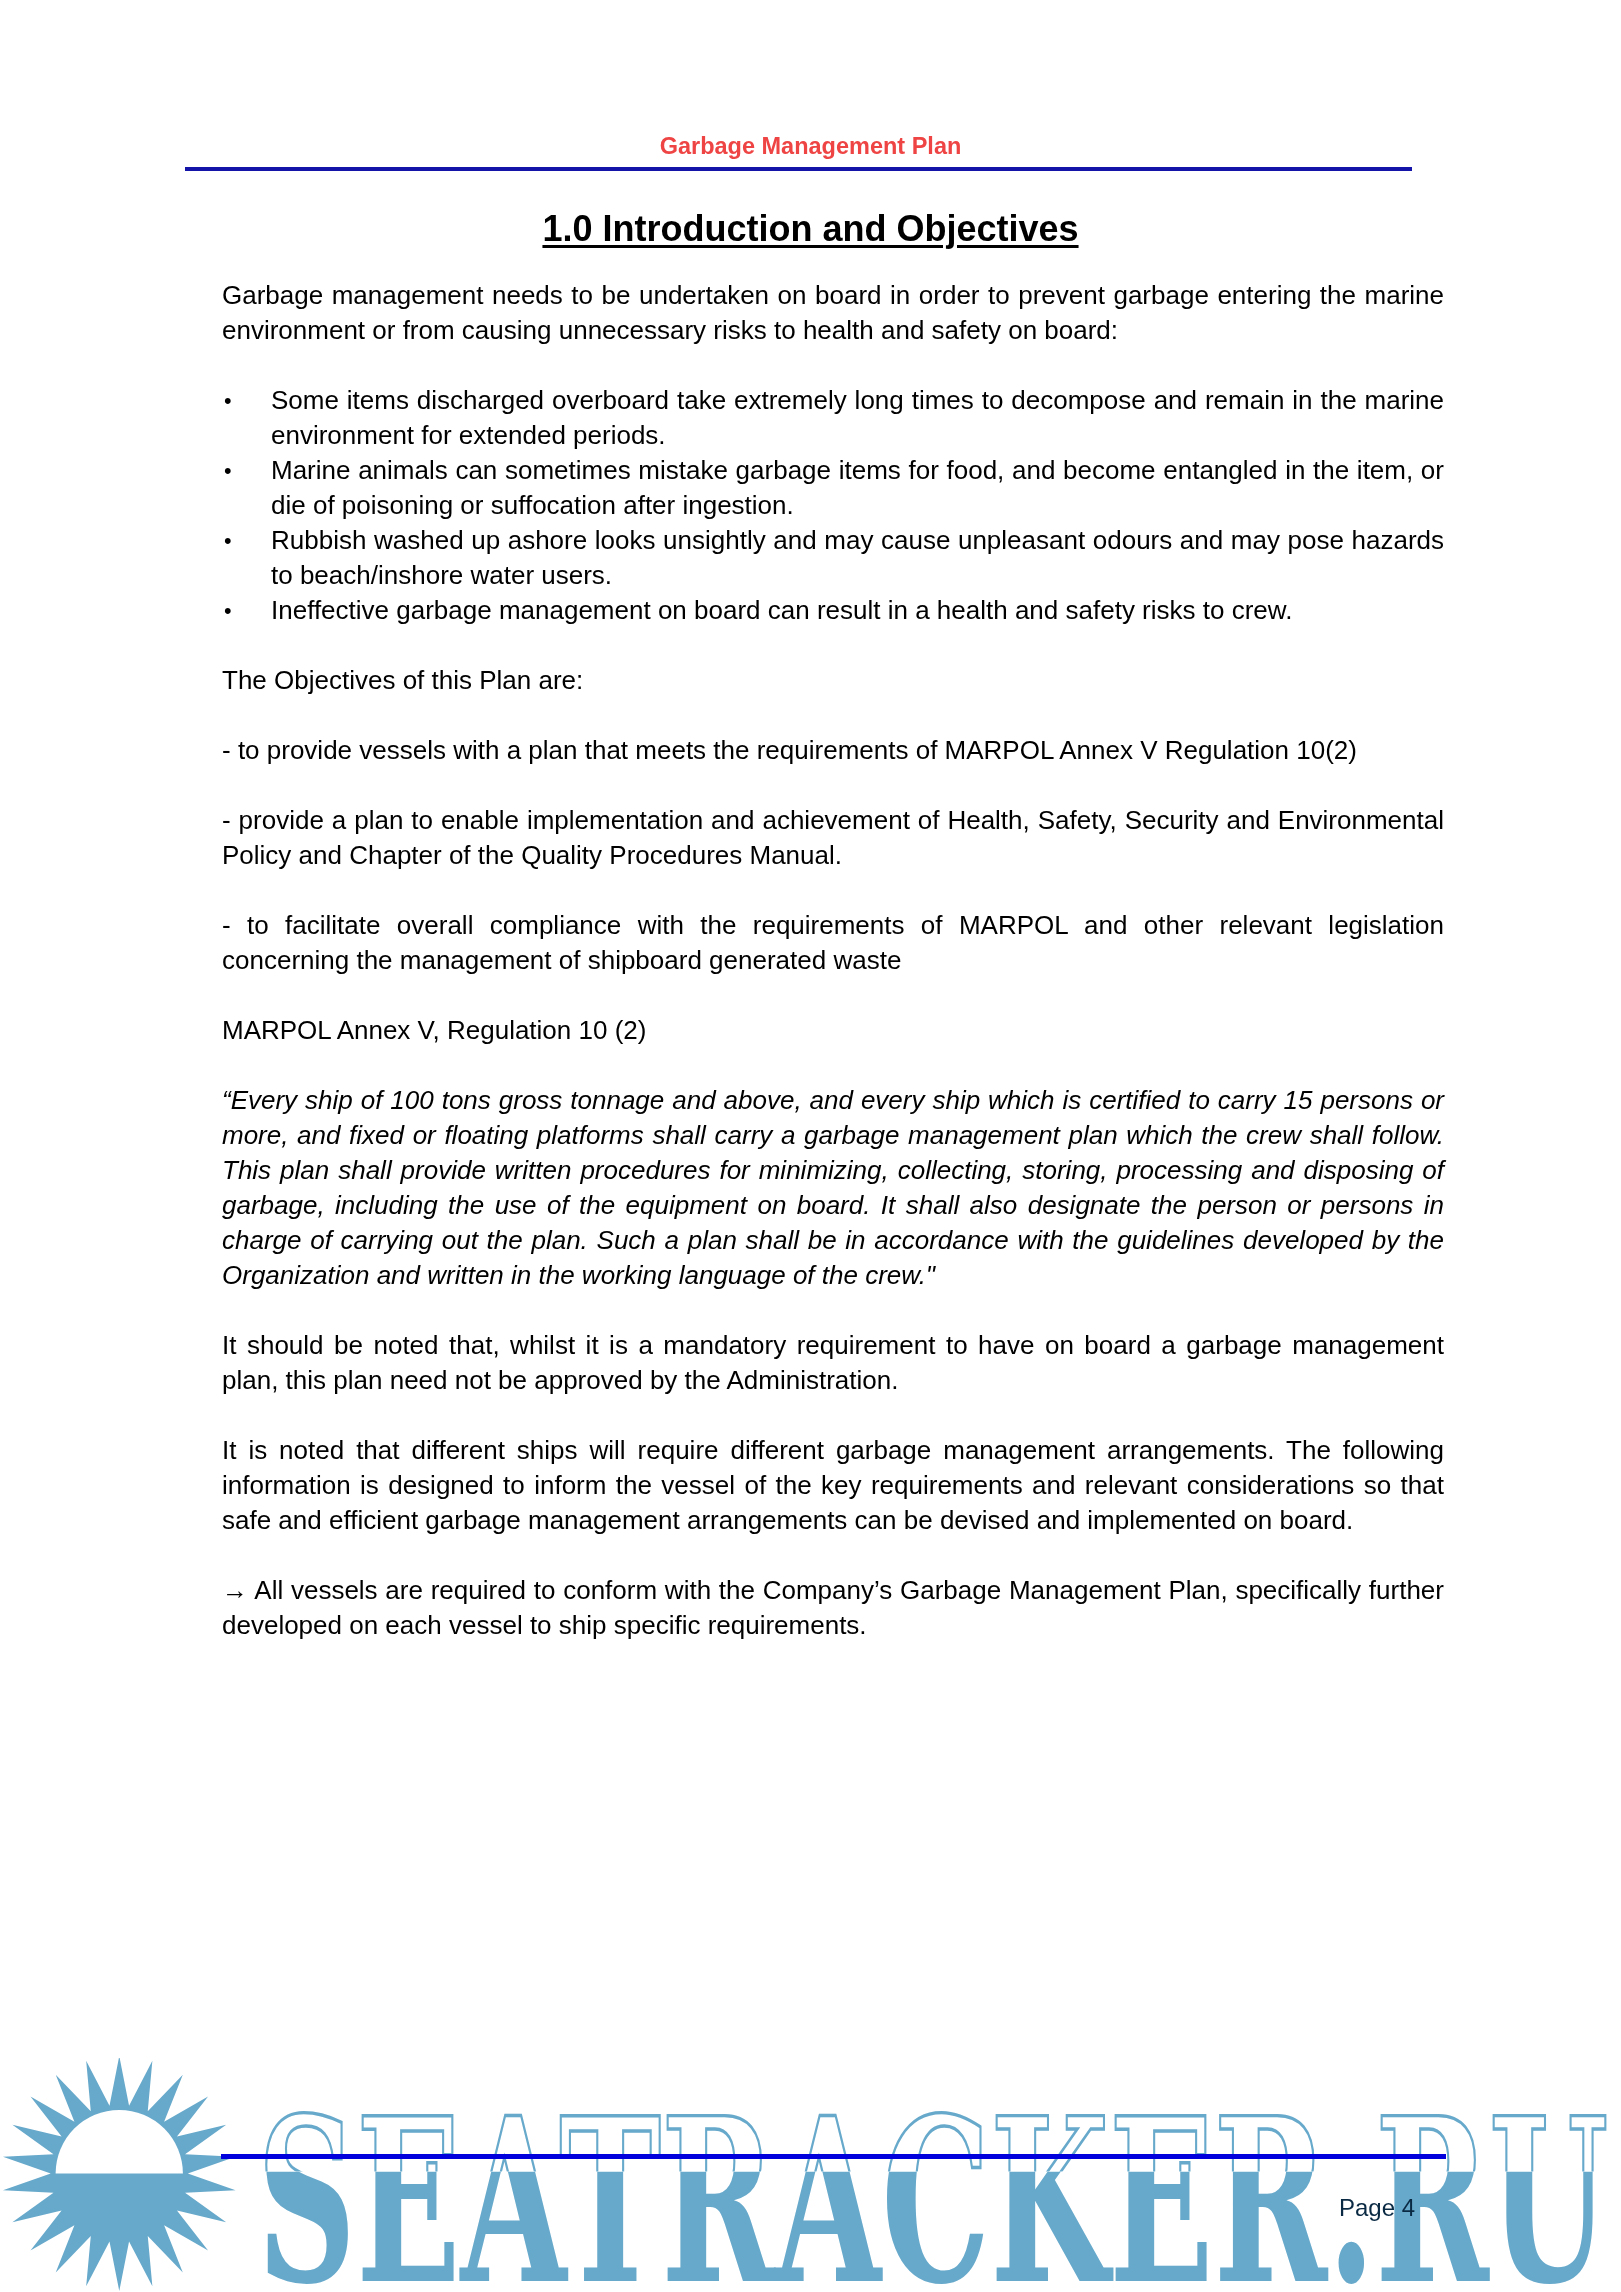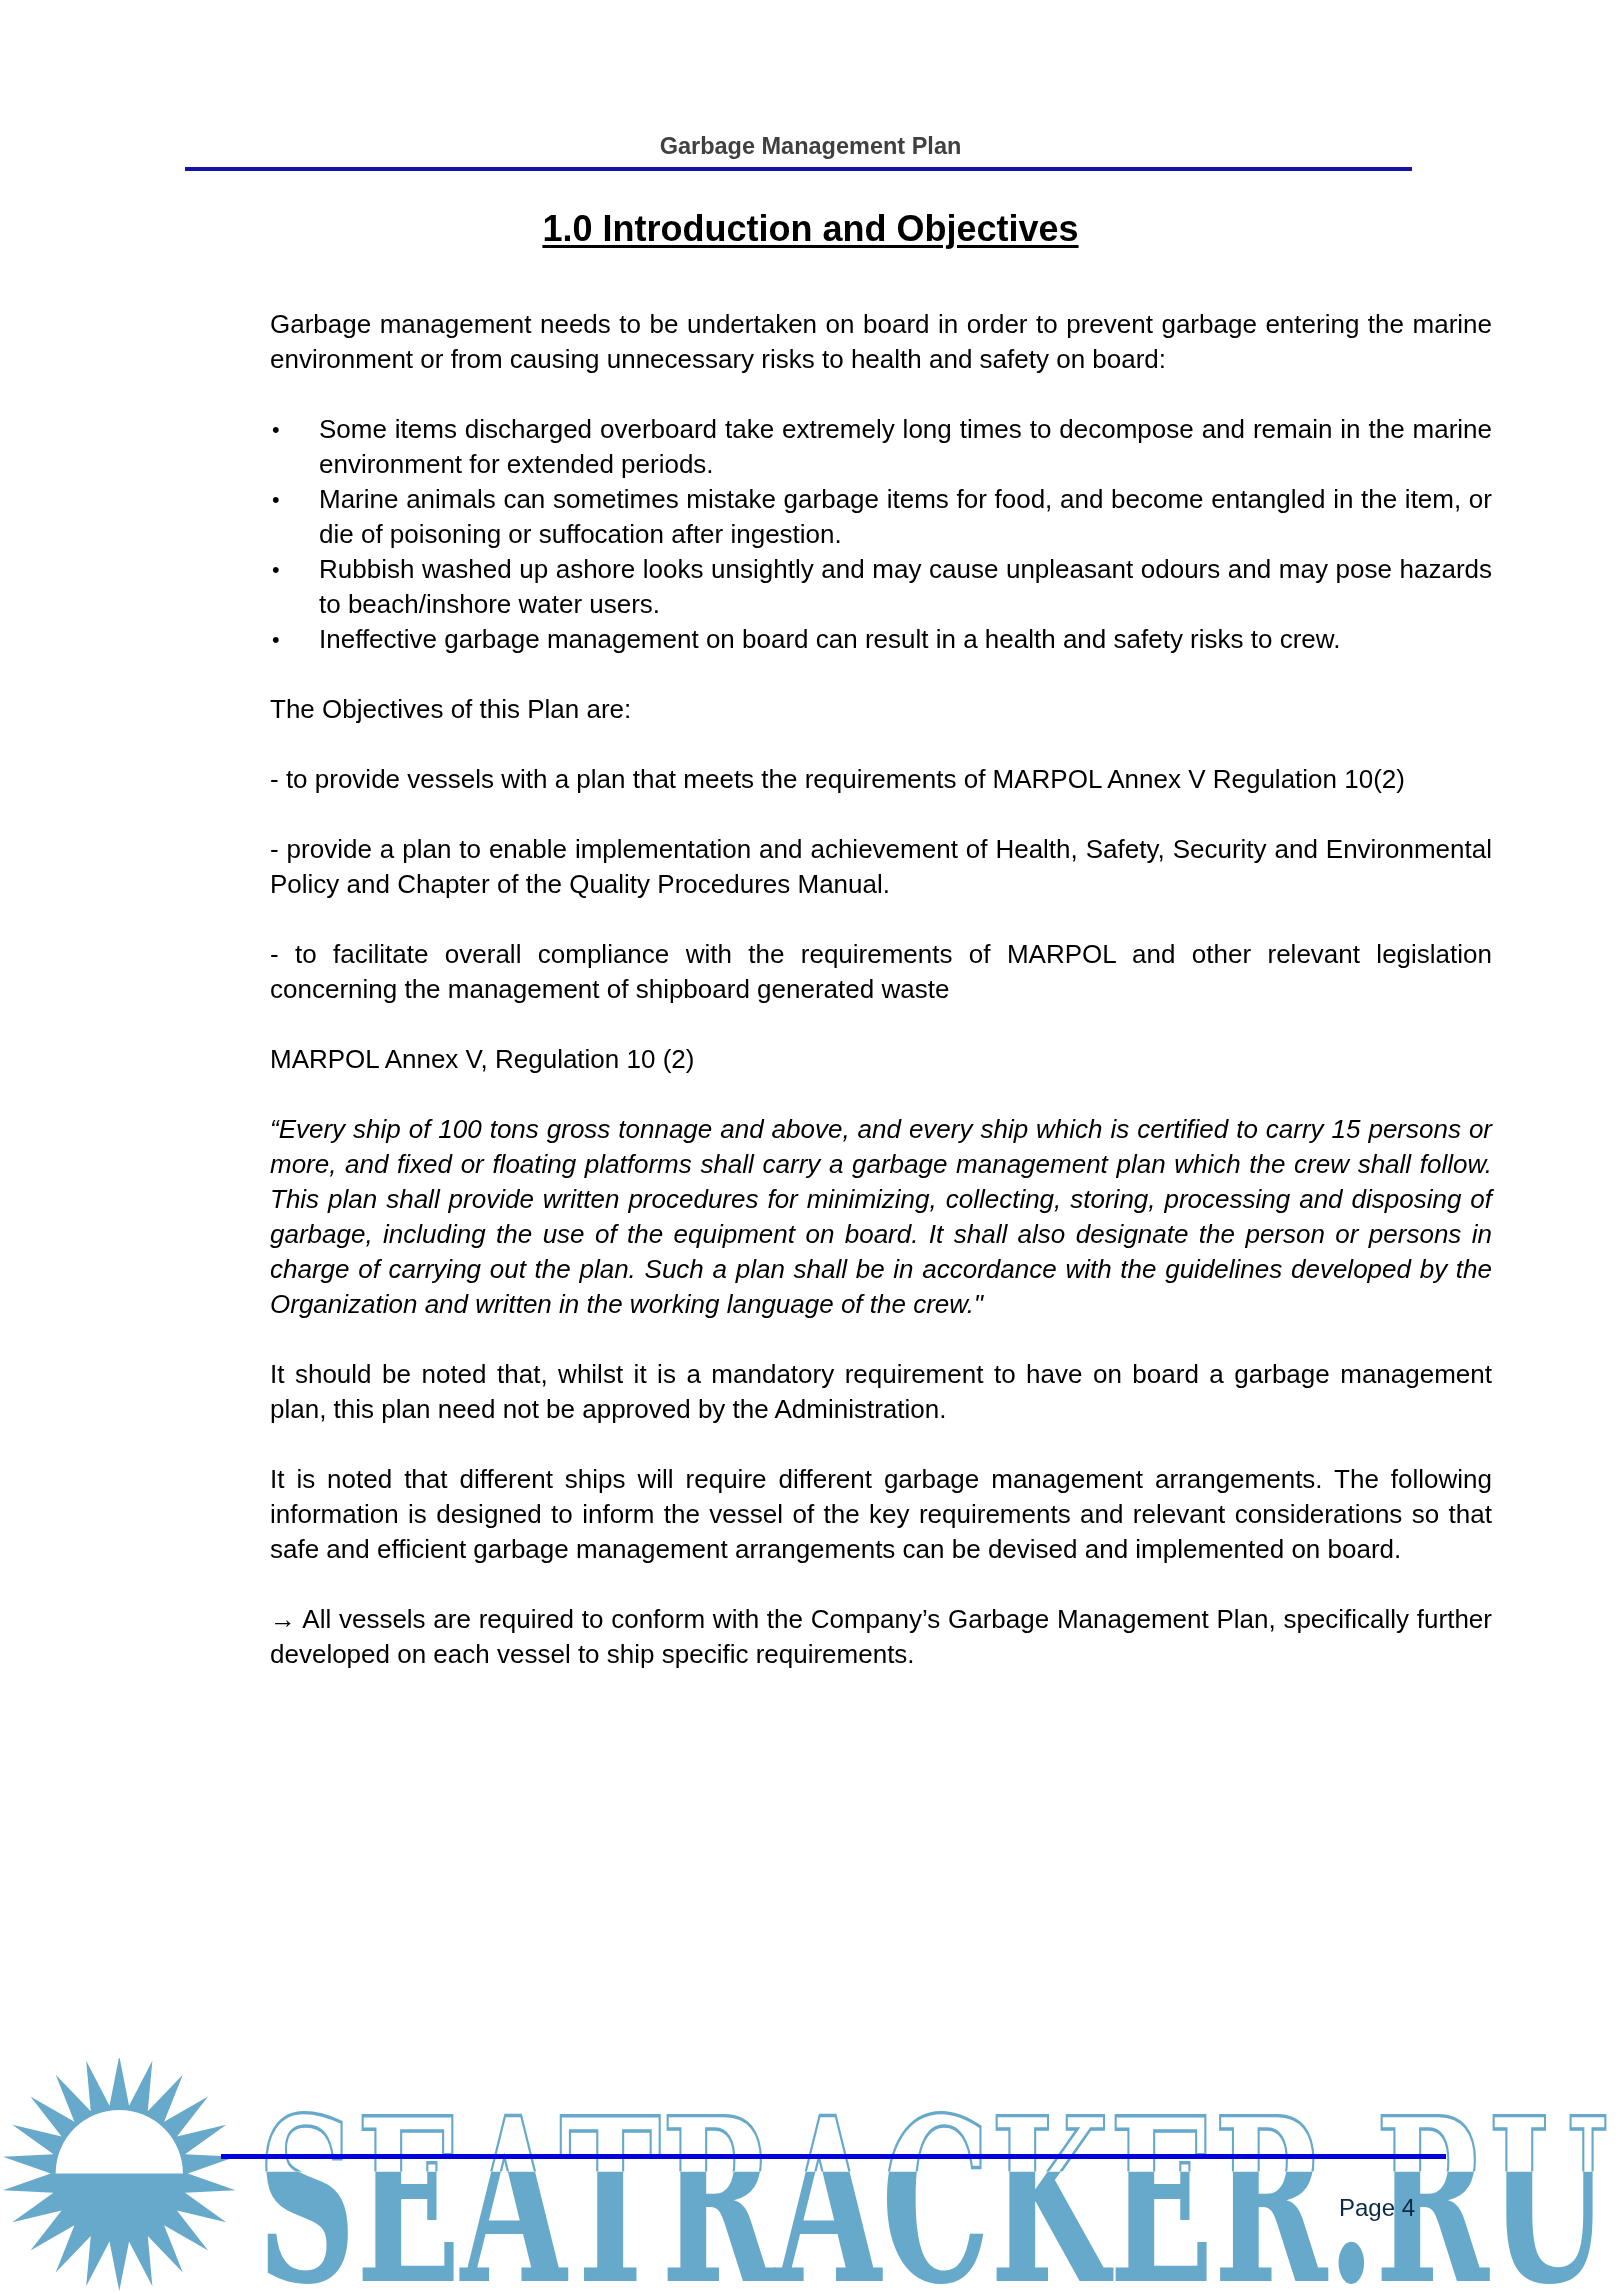--- a/index.html
+++ b/index.html
@@ -2,39 +2,39 @@
 <html><head>
 <meta charset="utf-8">
 <style>
   html, body { margin: 0; padding: 0; background: #ffffff; }
   body { width: 1621px; height: 2293px; position: relative; overflow: hidden; }
   .page { position: absolute; left: 0; top: 0; width: 1621px; height: 2293px; background: #ffffff; }
 
   .running-header {
     position: absolute; left: 0; width: 1621px; top: 133px;
     text-align: center; font-family: "Liberation Sans", sans-serif;
-    font-weight: bold; font-size: 23.5px; line-height: 27.4px; color: #404040;
+    font-weight: bold; font-size: 23.5px; line-height: 27.4px; color: #ef4444;
   }
   .header-rule {
     position: absolute; left: 185px; top: 167px; width: 1227px; height: 3.9px;
     background: #1414a8;
   }
   .section-title {
     position: absolute; left: 0; width: 1621px; top: 207px;
     text-align: center; font-family: "Liberation Sans", sans-serif;
     font-weight: bold; font-size: 36px; line-height: 43px; color: #000;
   }
   .section-title span {
     text-decoration: underline; text-decoration-thickness: 2.9px; text-underline-offset: 3.9px; margin-top: 16px;
   }
 
   .body-col {
-    position: absolute; left: 222px; top: 307px; width: 1222px;
+    position: absolute; left: 222px; top: 278px; width: 1222px;
     font-family: "Liberation Sans", sans-serif; font-size: 26px;
-    line-height: 35px; color: #000; margin-left: 48px;
+    line-height: 35px; color: #000;
   }
   .body-col p { margin: 0 0 35px 0; text-align: justify; }
   .body-col p.italic { font-style: italic; }
   .body-col ul { margin: 0 0 35px 0; padding: 0; list-style: none; }
   .body-col li { position: relative; padding-left: 49px; text-align: justify; }
   .body-col li .bullet {
     position: absolute; left: 2px; top: 0; width: 19.6px; font-size: 21.6px;
   }
 
   .watermark { position: absolute; left: 0; top: 2058px; width: 1621px; height: 234px; }

